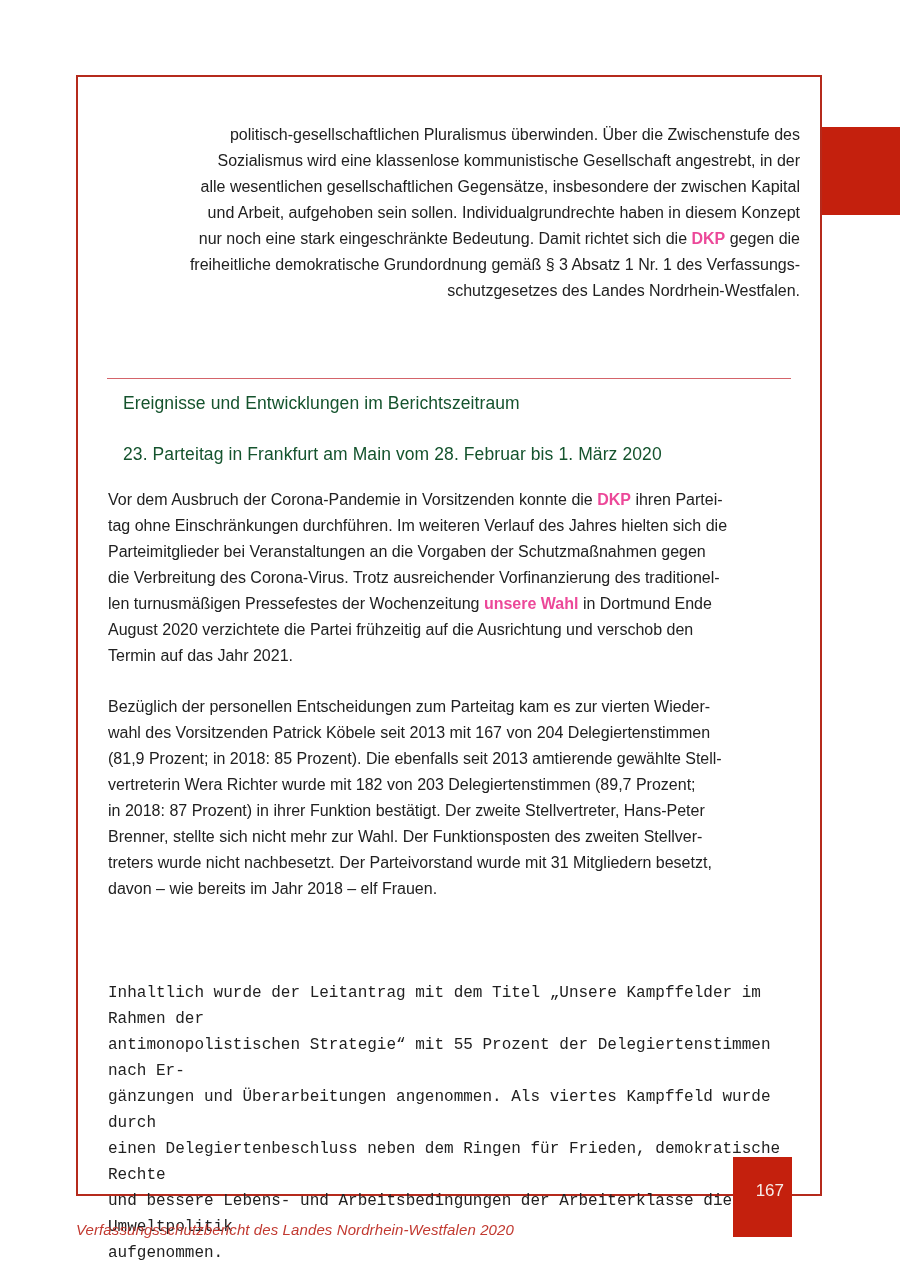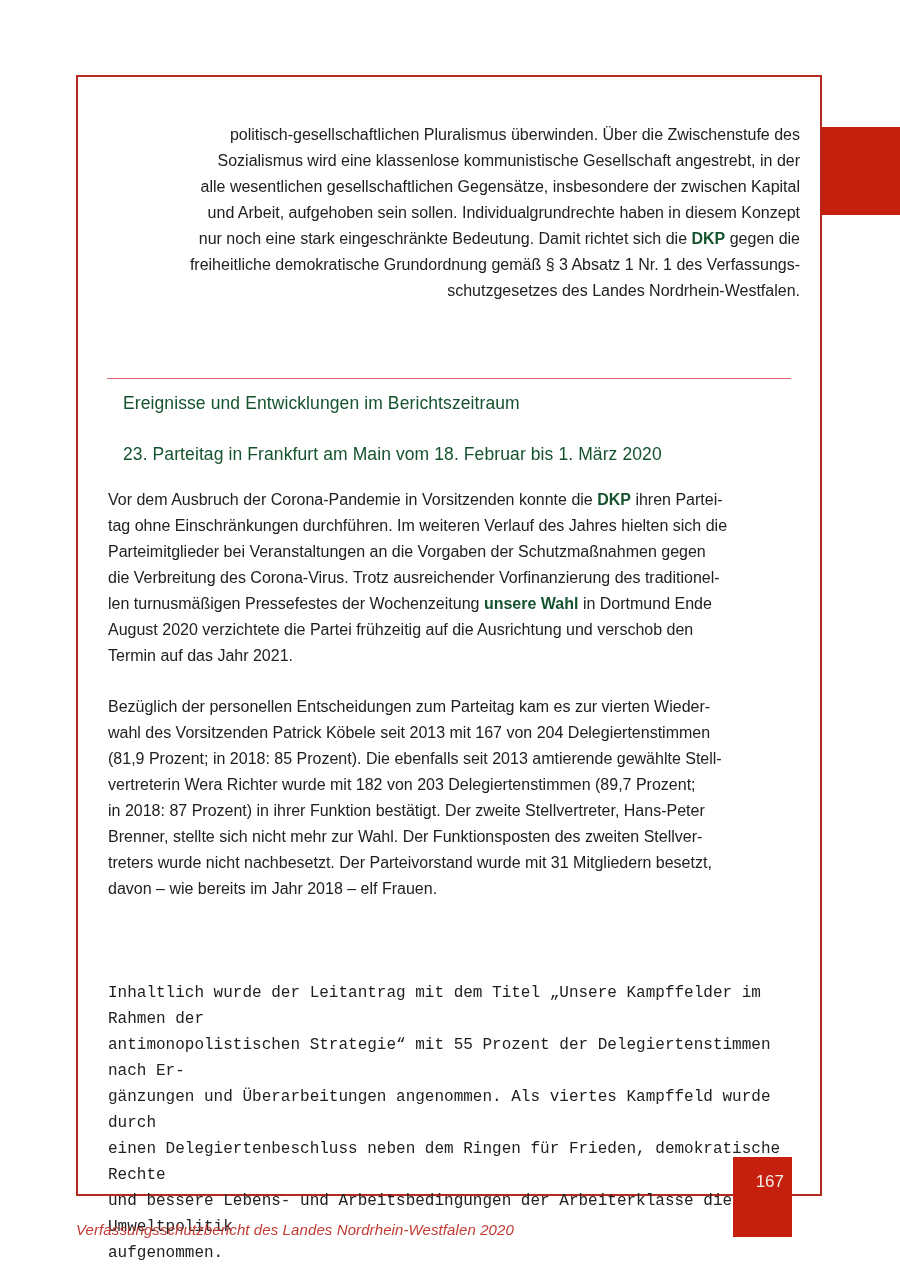--- a/index.html
+++ b/index.html
@@ -27,21 +27,21 @@
   .para {
     position: absolute;
     left: 108px;
     width: 692px;
     margin: 0;
     white-space: pre-line;
     font-size: 16px;
     line-height: 26px;
     color: #212121;
   }
-  .para b { font-weight: 700; color: #14532d; }
+  .para b { font-weight: 700; color: #ec4899; }
   .para1 { top: 122px; text-align: right; }
   .para2 { top: 487px; }
   .para3 { top: 694px; }
   .para4 { top: 980px; font-family: Liberation Mono, monospace; }
   .rule {
     position: absolute;
     left: 107px; top: 378px;
     width: 684px; height: 0;
     border-top: 1.5px solid #d4646a;
   }
@@ -65,21 +65,21 @@
     font-size: 17px;
     letter-spacing: 0.6px;
     color: #c23a31;
   }
   .page-number-box {
     position: absolute;
     left: 733px; top: 1157px;
     width: 59px; height: 80px;
     box-sizing: border-box;
     background: #c4200d;
-    padding: 15px 8px 0 0;
+    padding: 24px 8px 0 0;
     text-align: right;
     font-size: 17px;
     color: #f6ece8;
   }
   .bottom-note {
     position: absolute;
     left: 76px; top: 1221px;
     font-size: 15px;
     color: #c23a31;
     letter-spacing: 0.1px;
@@ -99,21 +99,21 @@
 alle wesentlichen gesellschaftlichen Gegensätze, insbesondere der zwischen Kapital
 und Arbeit, aufgehoben sein sollen. Individualgrundrechte haben in diesem Konzept
 nur noch eine stark eingeschränkte Bedeutung. Damit richtet sich die </span><b>DKP</b><span> gegen die
 freiheitliche demokratische Grundordnung gemäß § 3 Absatz 1 Nr. 1 des Verfassungs-
 schutzgesetzes des Landes Nordrhein-Westfalen.</span></p>
 
   <div class="rule"></div>
 
   <h2 class="heading heading-1">Ereignisse und Entwicklungen im Berichtszeitraum</h2>
 
-  <h3 class="heading heading-2">23. Parteitag in Frankfurt am Main vom 18. Februar bis 1. März 2020</h3>
+  <h3 class="heading heading-2">23. Parteitag in Frankfurt am Main vom 28. Februar bis 1. März 2020</h3>
 
   <p class="para para2"><span>Vor dem Ausbruch der Corona-Pandemie in Vorsitzenden konnte die </span><b>DKP</b><span> ihren Partei-
 tag ohne Einschränkungen durchführen. Im weiteren Verlauf des Jahres hielten sich die
 Parteimitglieder bei Veranstaltungen an die Vorgaben der Schutzmaßnahmen gegen
 die Verbreitung des Corona-Virus. Trotz ausreichender Vorfinanzierung des traditionel-
 len turnusmäßigen Pressefestes der Wochenzeitung </span><b>unsere Wahl</b><span> in Dortmund Ende
 August 2020 verzichtete die Partei frühzeitig auf die Ausrichtung und verschob den
 Termin auf das Jahr 2021.</span></p>
 
   <p class="para para3">Bezüglich der personellen Entscheidungen zum Parteitag kam es zur vierten Wieder-

